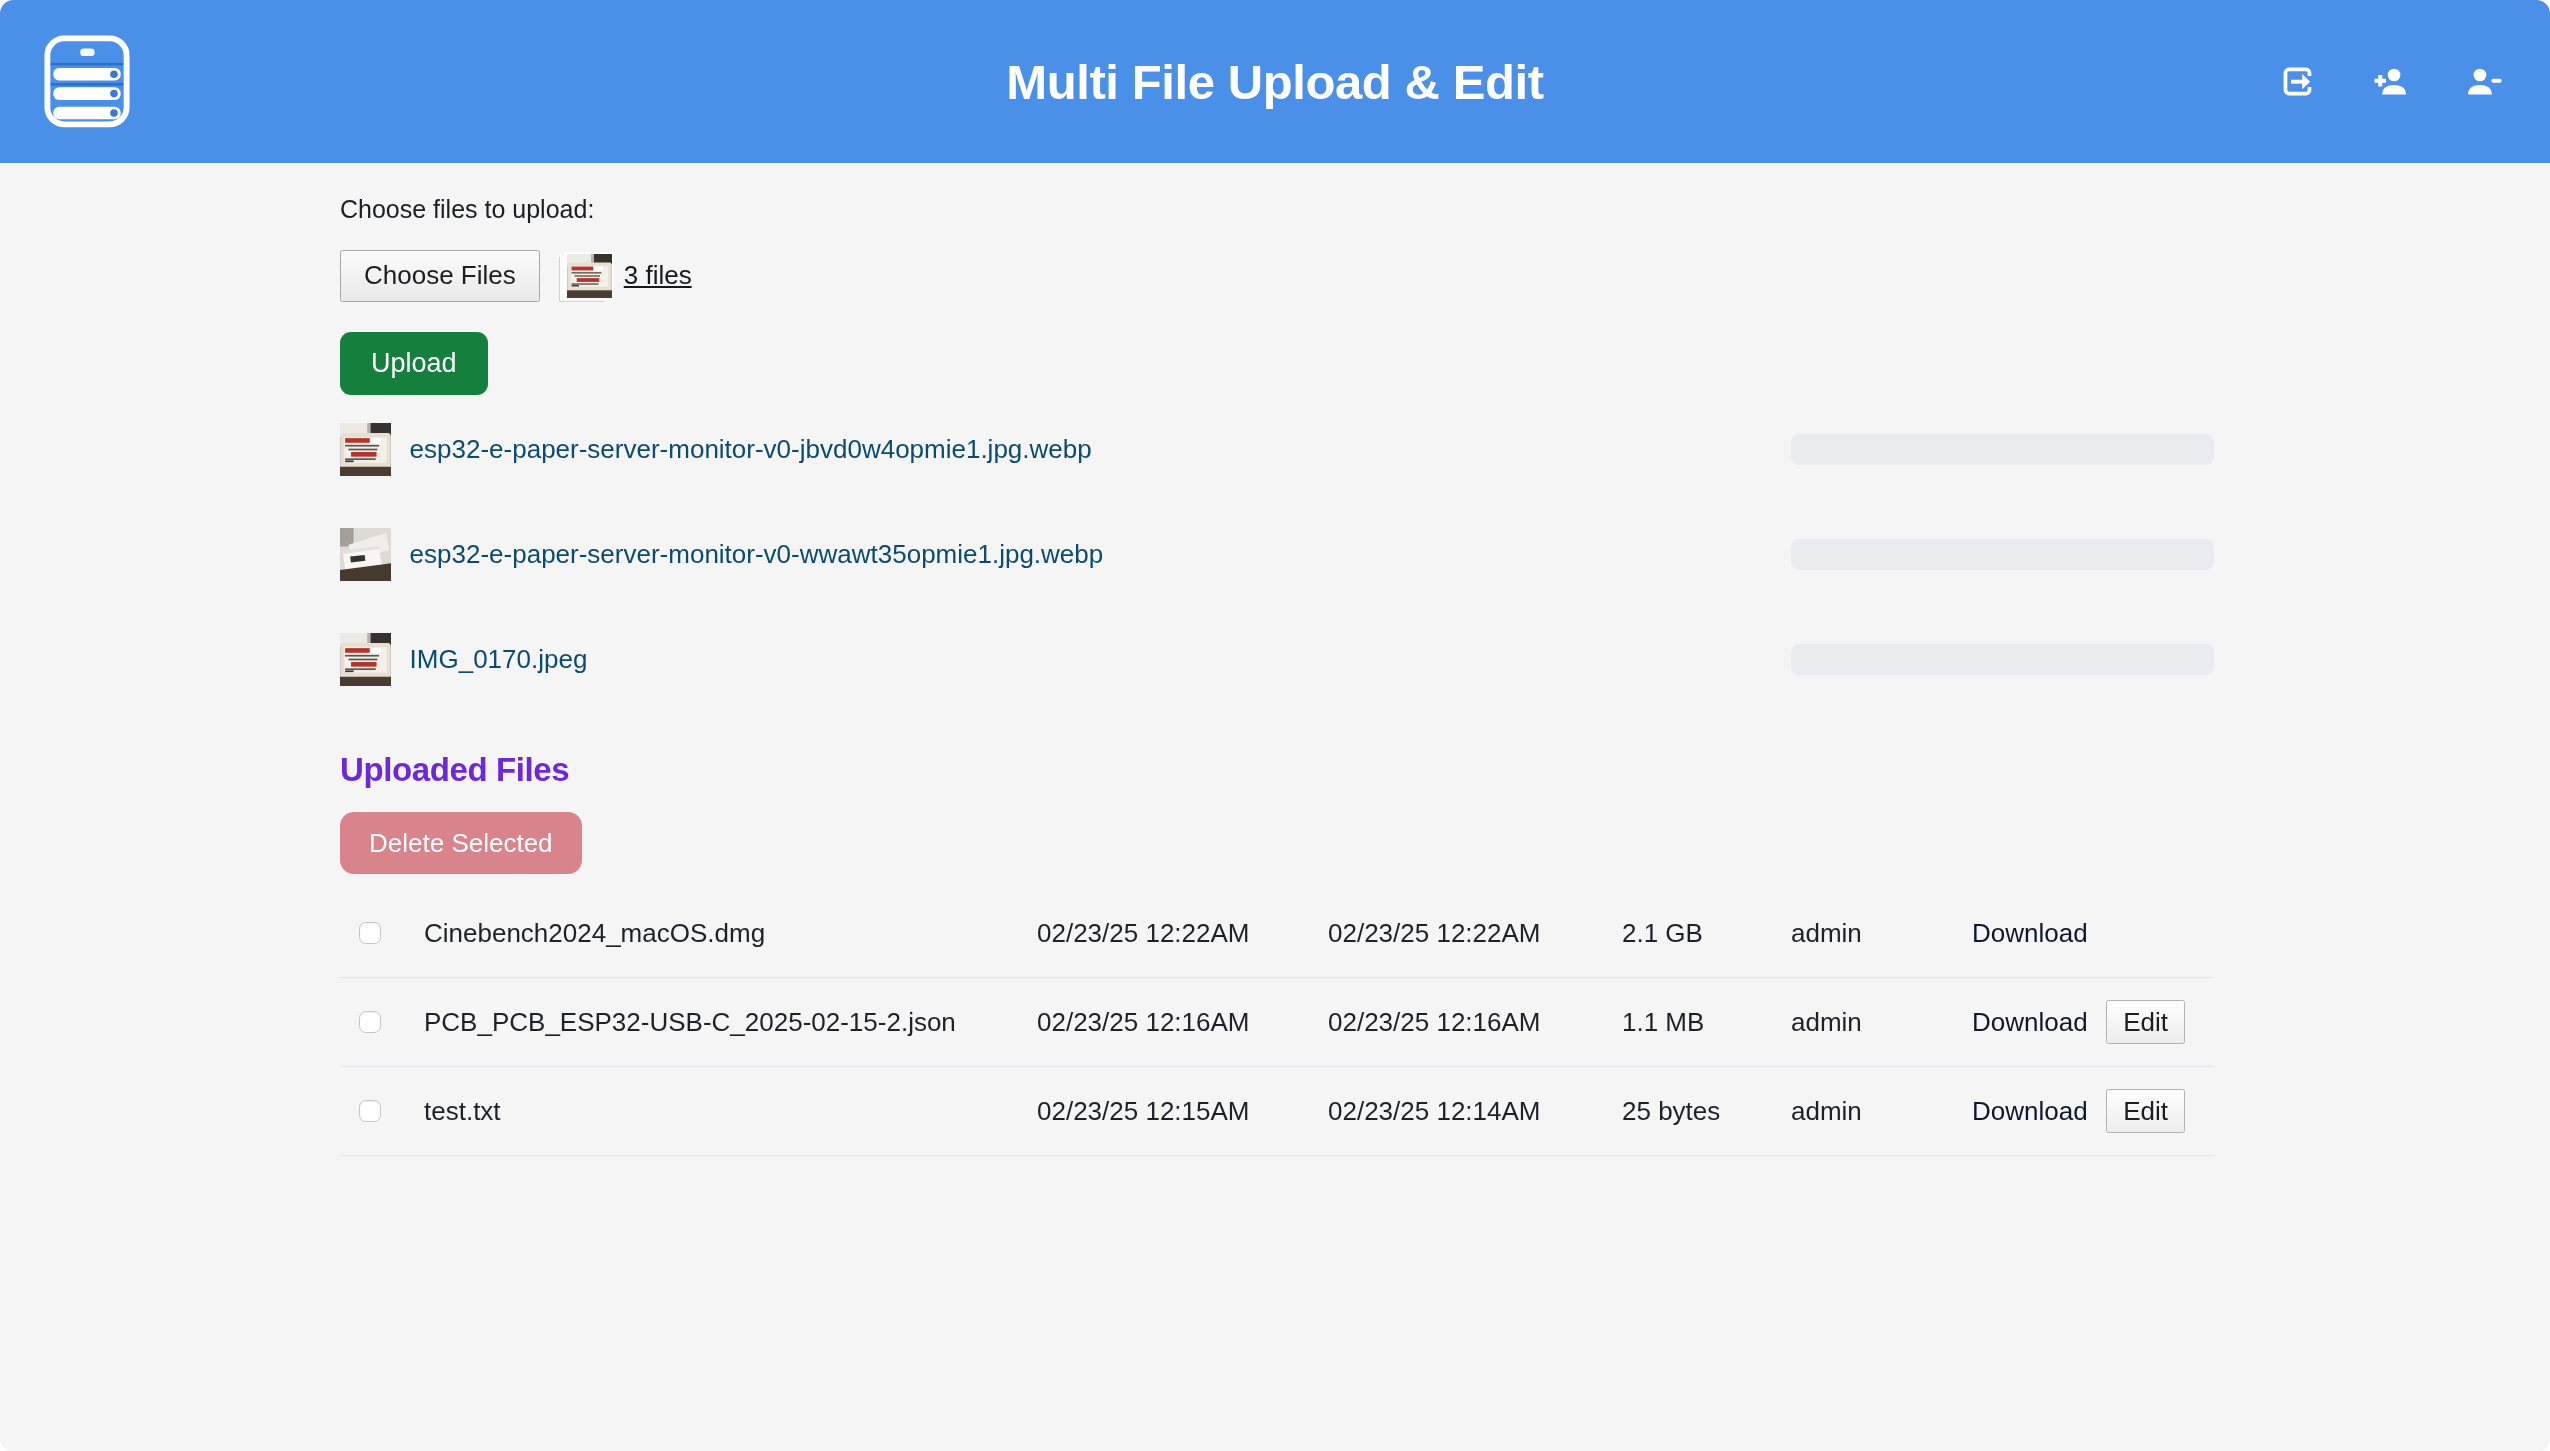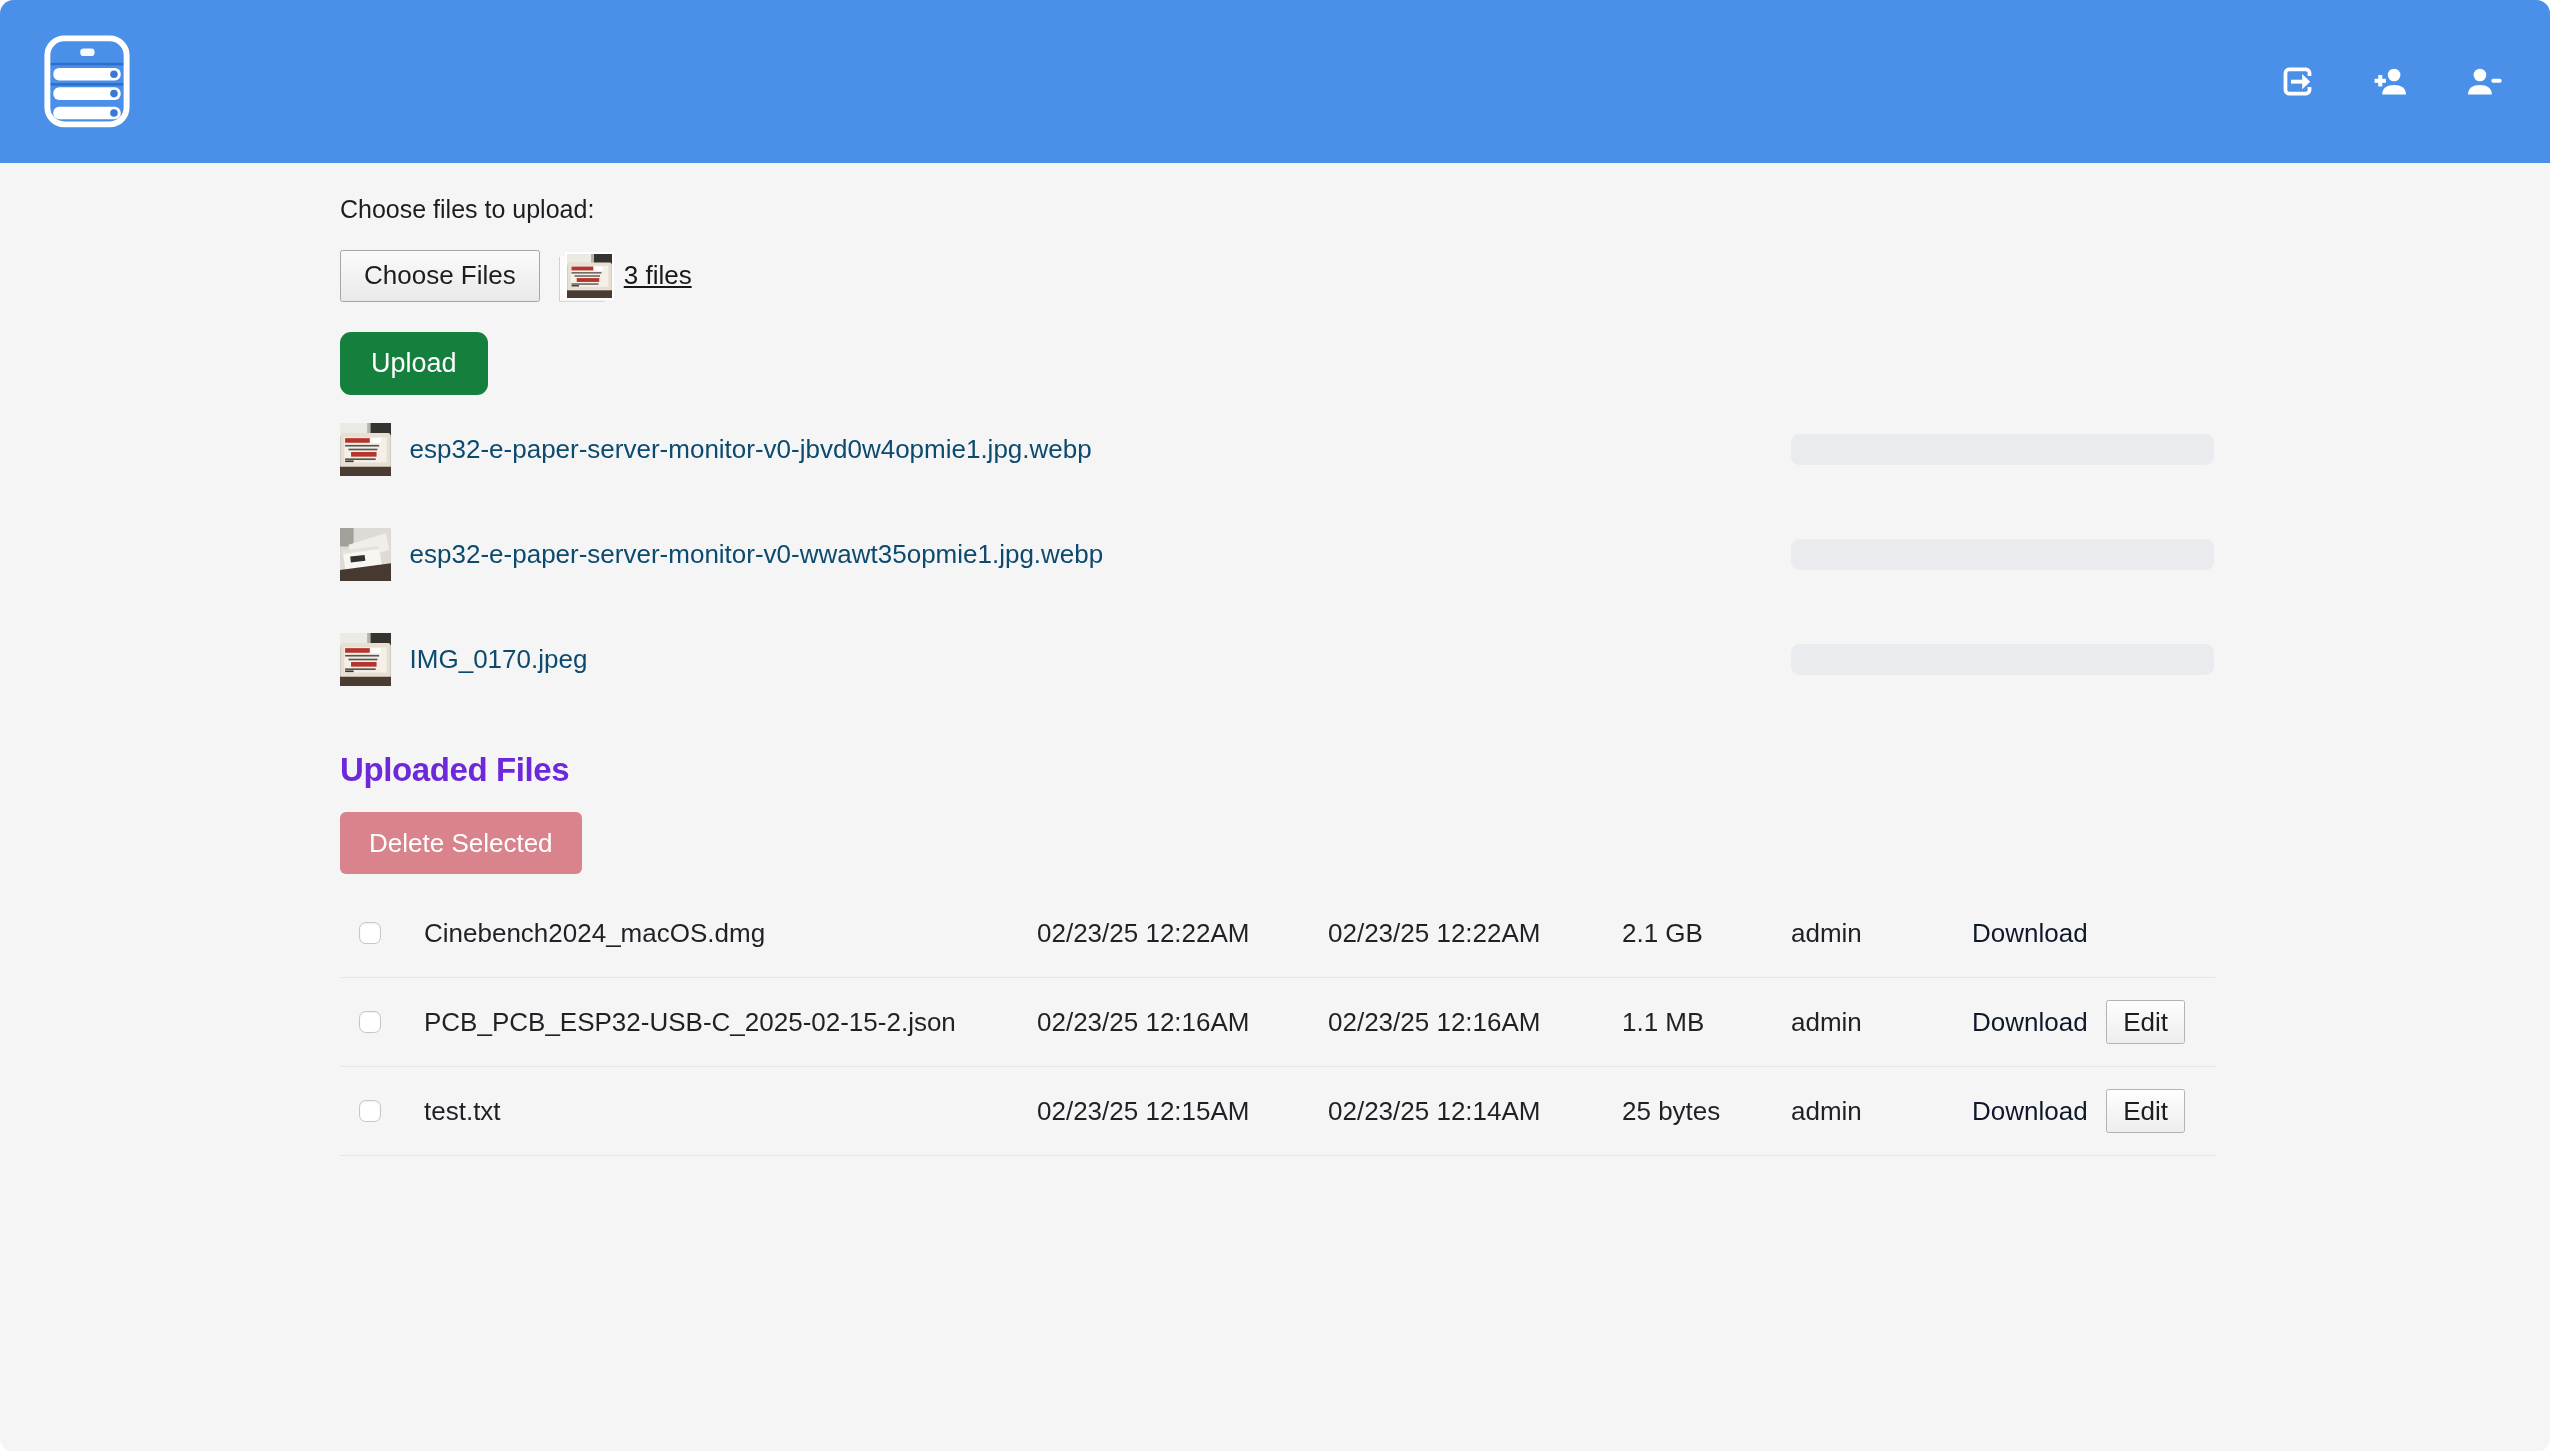--- a/index.html
+++ b/index.html
@@ -69,21 +69,21 @@
   .thumb svg { width:100%; height:100%; display:block; }
   .u-name { font-size:26px; color:#0c4a6e; }
   .progress-track {
     width:423px; height:31px; border-radius:8.4px; background:#e9ebef; flex:none;
   }
 
   
   .uploaded-heading { margin-top:39px; font-size:33px; font-weight:bold; color:#6d28d9; letter-spacing:-0.4px; }
   .delete-btn {
     margin-top:23.6px; height:62px; padding:0 29px;
-    background:#d9848c; color:#ffffff; border:none; border-radius:6px;
+    background:#d9848c; color:#ffffff; border:none; border-radius:14px;
     font-size:26px; font-family:"Liberation Sans", sans-serif; cursor:pointer;
     display:block;
   }
 
   .files-table { margin-top:15px; width:1875px; }
   .t-head, .t-row {
     display:grid;
     grid-template-columns:84px 613px 291px 294px 169px 181px 1fr;
     align-items:center;
   }
@@ -116,20 +116,21 @@
       <rect x="8" y="33" width="86" height="3" fill="#2f6ecb"></rect>
       <rect x="11" y="39" width="80" height="15" rx="7" fill="#ffffff"></rect>
       <circle cx="83" cy="46.5" r="4.5" fill="#3a78d6"></circle>
       <rect x="8" y="57" width="86" height="3" fill="#2f6ecb"></rect>
       <rect x="11" y="62" width="80" height="15" rx="7" fill="#ffffff"></rect>
       <circle cx="83" cy="69.5" r="4.5" fill="#3a78d6"></circle>
       <rect x="11" y="85" width="80" height="15" rx="7" fill="#ffffff"></rect>
       <circle cx="83" cy="92.5" r="4.5" fill="#3a78d6"></circle>
     </svg>
   </div>
+  <h1 class="app-title">Multi File Upload &amp; Edit</h1>
   <div class="header-actions">
     <button class="icon-btn" title="">
       <svg viewBox="0 0 24 24">
         <rect x="4.6" y="4.6" width="14.8" height="14.8" rx="2.2" fill="none" stroke="#ffffff" stroke-width="2.3"></rect>
         <rect x="17.8" y="8.6" width="4.5" height="6.8" fill="#4a90e9"></rect>
         <rect x="8" y="10.9" width="8.5" height="2.4" fill="#ffffff"></rect>
         <polygon points="14.9,7.4 19.8,12.1 14.9,16.8" fill="#ffffff"></polygon>
       </svg>
     </button>
     <button class="icon-btn" title="">

